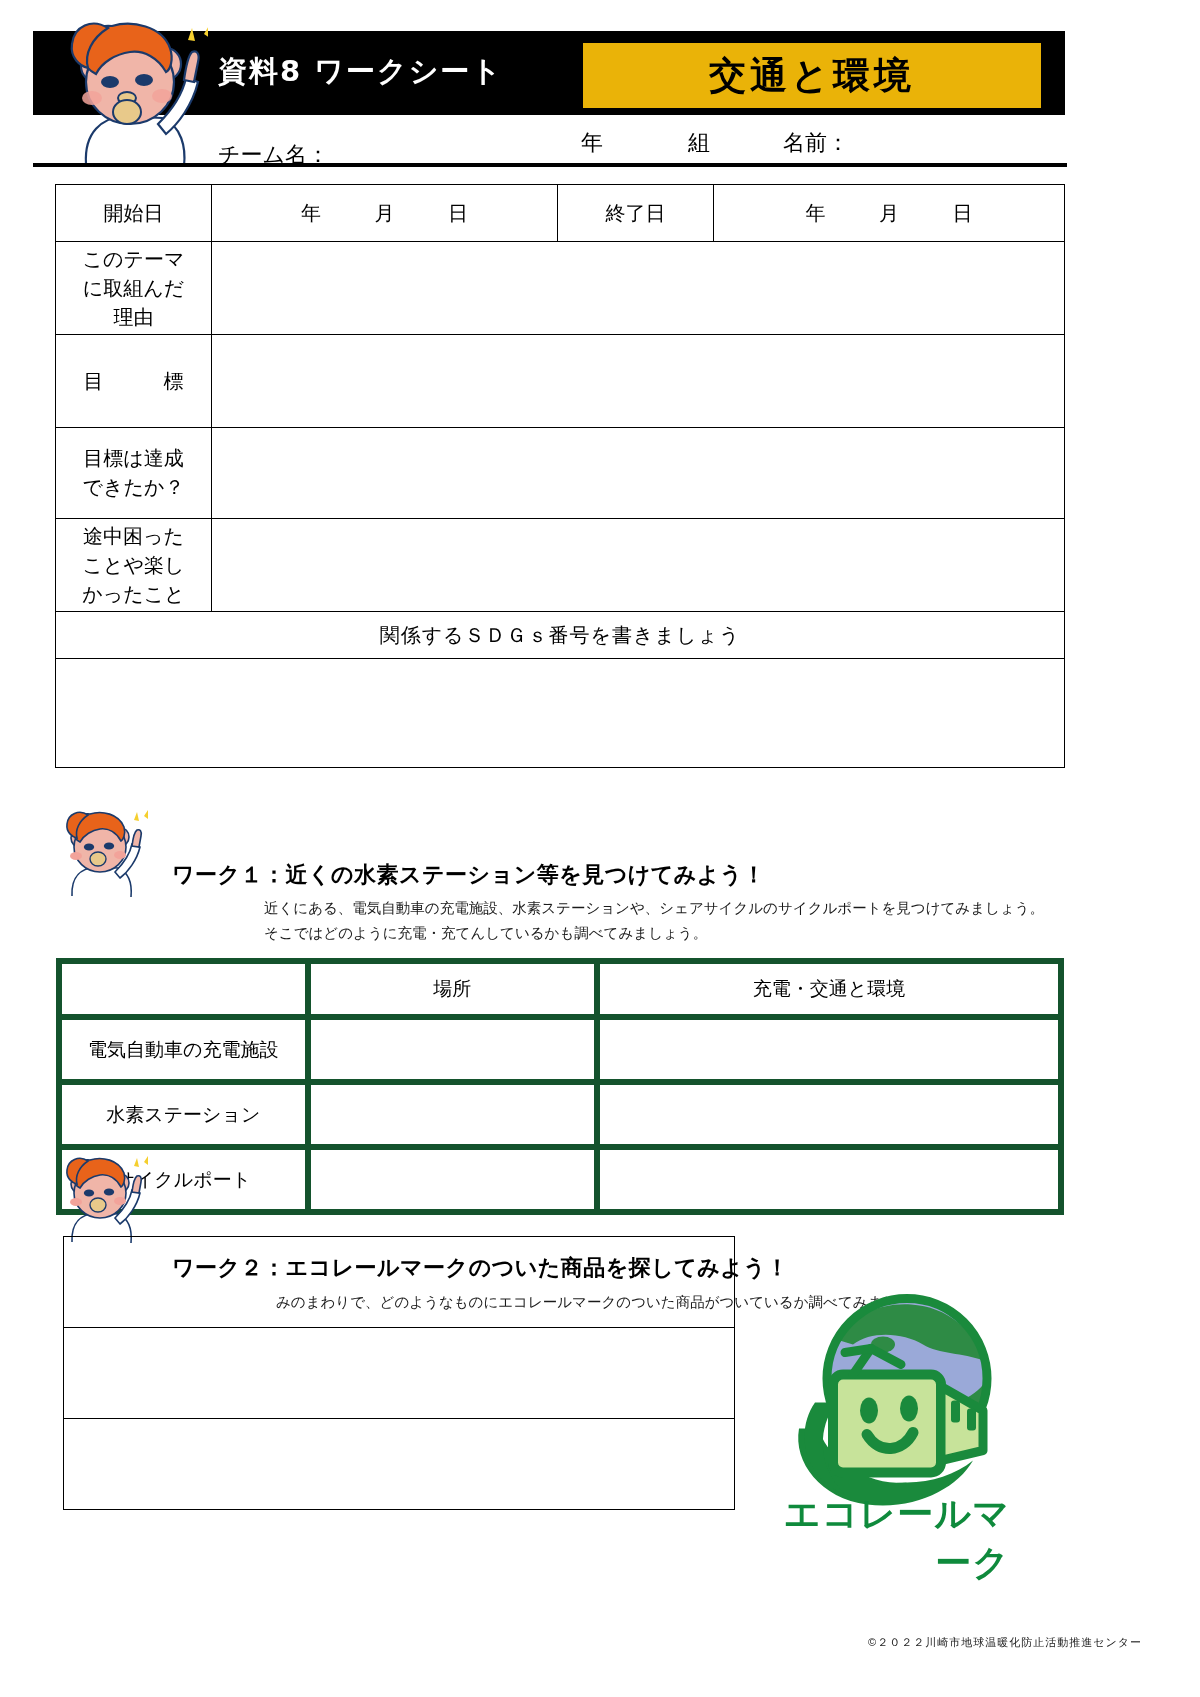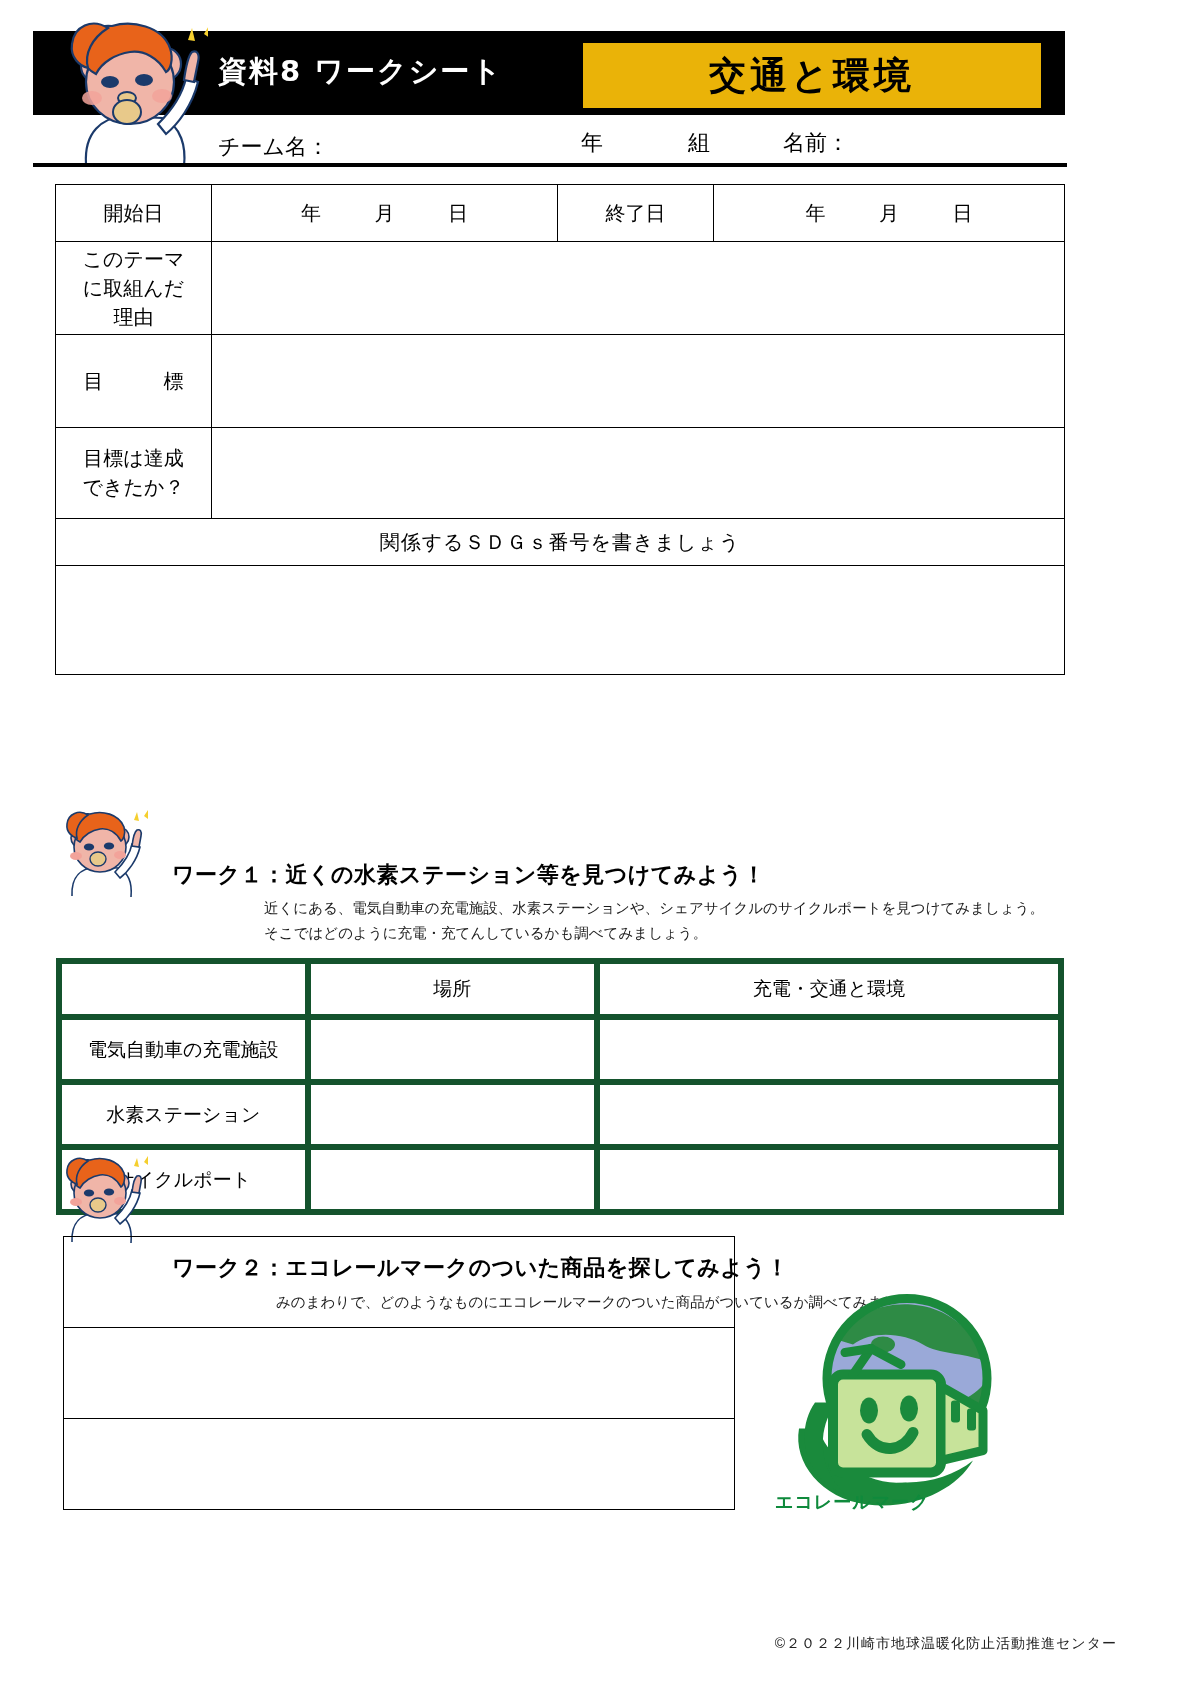--- a/index.html
+++ b/index.html
@@ -98,30 +98,30 @@
 
   
   .w2-table{
     position:absolute;left:63px;top:1236px;width:672px;border-collapse:collapse;
   }
   .w2-table td{border:1px solid #000;height:88px;}
 
   
   .ecomark{position:absolute;left:775px;top:1255px;width:235px;height:295px;}
   .ecomark-text{
-    position:absolute;left:775px;top:1490px;width:235px;text-align:left;
-    font-size:18px;font-weight:bold;color:#0f8a3c;letter-spacing:1px;
+    position:absolute;left:775px;top:1490px;width:235px;text-align:right;
+    font-size:36px;font-weight:bold;color:#0f8a3c;letter-spacing:1px;
     font-family:"DejaVu Sans","Liberation Sans",sans-serif;
   }
 
   
   .footer{
     position:absolute;left:0;top:1635px;width:1200px;text-align:right;
-    padding-right:83px;box-sizing:border-box;
-    font-size:14px;color:#222;letter-spacing:1px;
+    padding-right:58px;box-sizing:border-box;
+    font-size:11px;color:#222;letter-spacing:1px;
   }
 </style>
 </head>
 <body>
 
 <div class="page">
 
   <div class="header-band"></div>
 
   <div class="header-doc-title">資料8 ワークシート</div>
@@ -155,21 +155,21 @@
     <ellipse cx="69" cy="98" rx="14" ry="12" fill="#e8c98a" stroke="#1b3a6b" stroke-width="2"></ellipse>
 
     <path d="M126 66 C128 52 130 42 134 38 C139 36 142 40 140 48 L136 68 Z" fill="#f0b5a8" stroke="#1b3a6b" stroke-width="2.2"></path>
 
     <path d="M130 26 L134 14 L137 27 Z" fill="#f5cf2e"></path>
     <path d="M146 20 L152 10 L152 24 Z" fill="#f5cf2e"></path>
     <path d="M158 36 L166 30 L162 42 Z" fill="#f5cf2e"></path>
   </svg>
 
   <div class="name-row">
-    <span class="lbl" style="left:185px;top:12px;">チーム名：</span>
+    <span class="lbl" style="left:185px;top:20px;">チーム名：</span>
     <span class="lbl" style="left:548px;top:8px;">年</span>
     <span class="lbl" style="left:655px;top:8px;">組</span>
     <span class="lbl" style="left:750px;top:8px;">名前：</span>
   </div>
   <div class="name-rule"></div>
 
   <table class="main-table">
     <tbody>
         <tr>
       <td class="cell-date-lbl">開始日</td>
@@ -191,20 +191,26 @@
 理由</td>
       <td colspan="3"></td>
     </tr>
     <tr class="row-goal">
       <td class="lab" style="white-space:pre-line;">目　　　標</td>
       <td colspan="3"></td>
     </tr>
     <tr class="row-achieved">
       <td class="lab" style="white-space:pre-line;">目標は達成
 できたか？</td>
+      <td colspan="3"></td>
+    </tr>
+    <tr class="row-trouble">
+      <td class="lab" style="white-space:pre-line;">途中困った
+ことや楽し
+かったこと</td>
       <td colspan="3"></td>
     </tr>
     <tr>
       <td colspan="4" class="sdgs-head">関係するＳＤＧｓ番号を書きましょう</td>
     </tr>
     <tr>
       <td colspan="4" class="sdgs-blank"></td>
     </tr>
   </tbody>
     </table>

